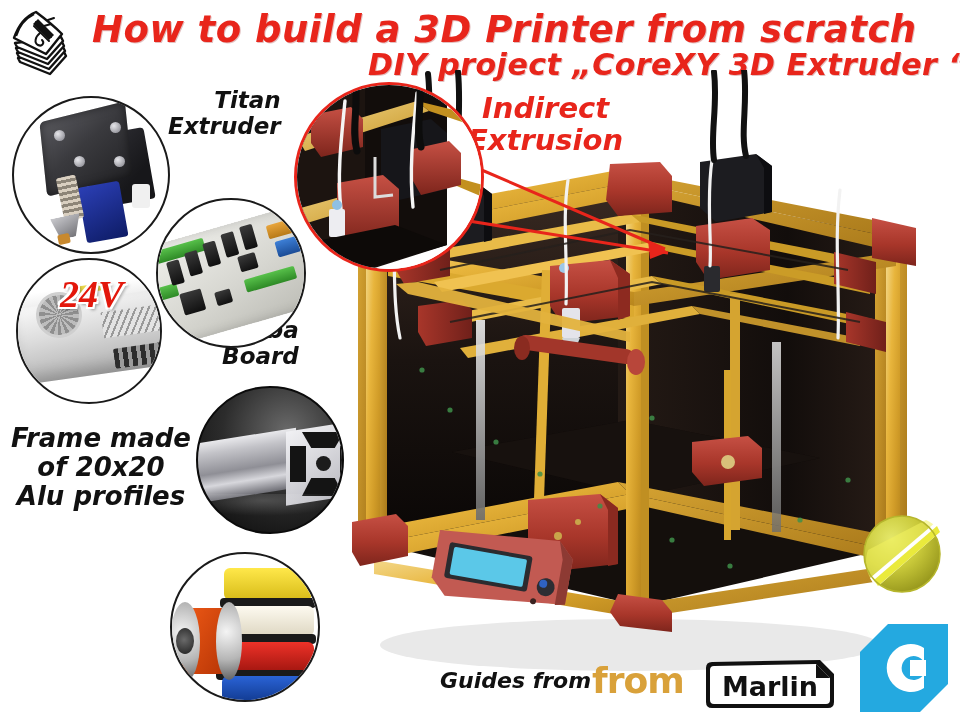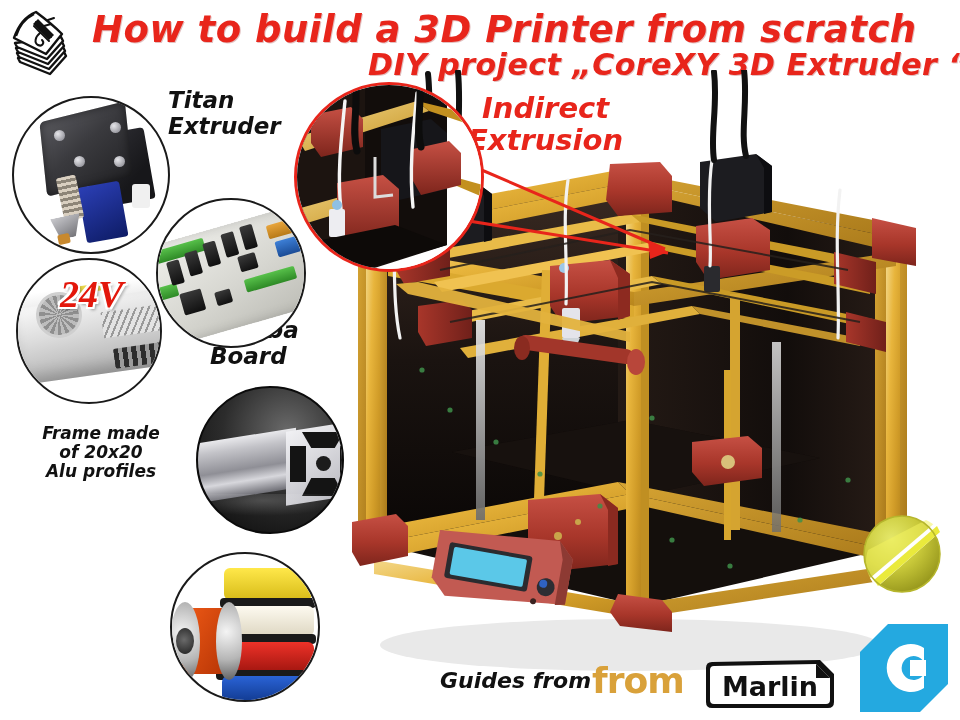--- a/index.html
+++ b/index.html
@@ -39,27 +39,27 @@
 
   
   .hand {
     position: absolute;
     color: #111111;
     font-family: "DejaVu Sans", sans-serif;
     font-style: italic;
     font-weight: 600;
     line-height: 1.12;
     white-space: pre-line;
-    text-align: left;
+    text-align: right;
   }
   .hand.red { color: #e8251b; }
 
   #label-titan      { left: 168px; top: 88px;  font-size: 23px; }
   #label-rumba      { left: 210px; top: 318px; font-size: 23px; }
-  #label-frame      { left: 6px;   top: 424px; font-size: 17px; text-align:center; width: 190px;}
+  #label-frame      { left: 6px;   top: 424px; font-size: 26px; text-align:center; width: 190px;}
   #label-materials  { left: 6px;   top: 556px; font-size: 22px; text-align:center; width: 160px;}
   #label-indirect   { left: 468px; top: 92px;  font-size: 29px; text-align:center;}
   #label-guides     { left: 440px; top: 669px; font-size: 22px; }
 
   
   #label-24v {
     position: absolute;
     left: 60px; top: 272px;
     font-size: 38px;
     font-weight: bold;

